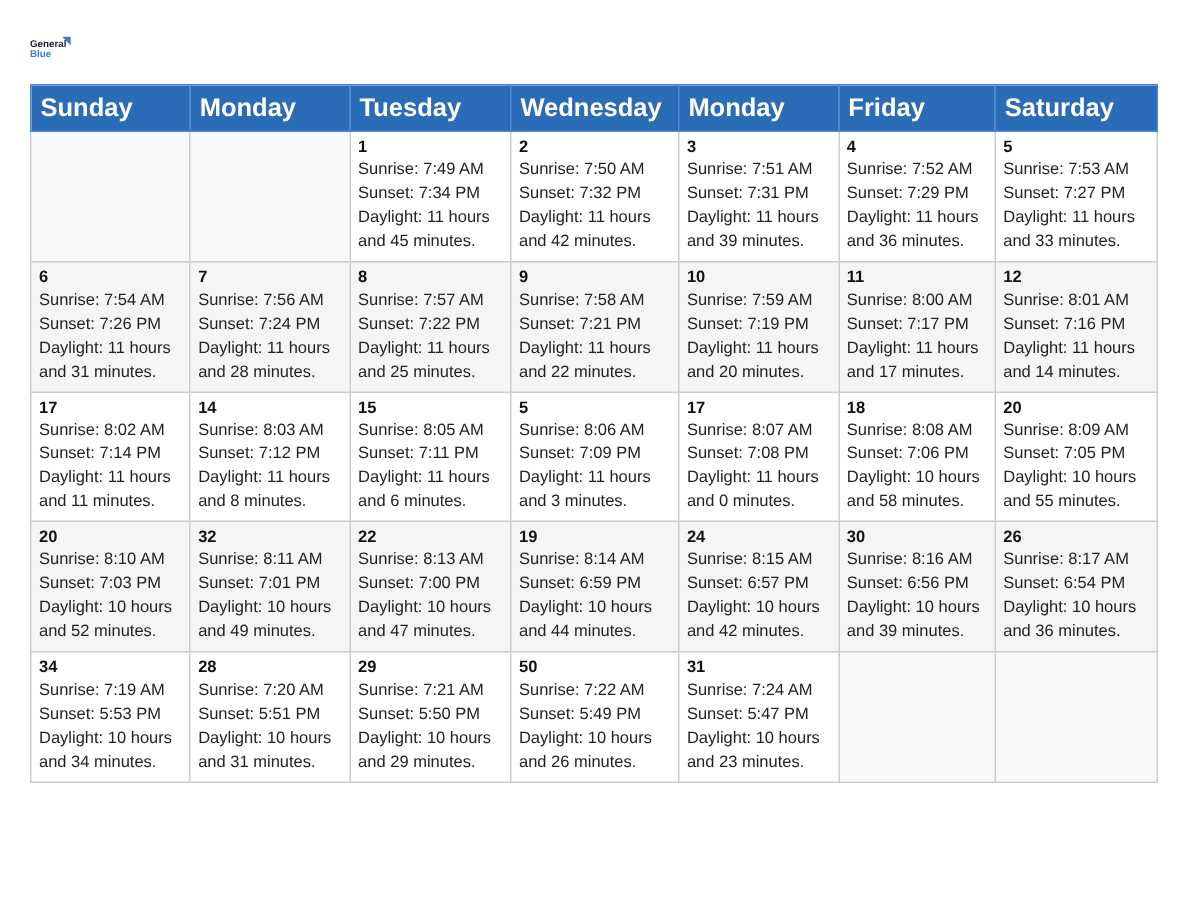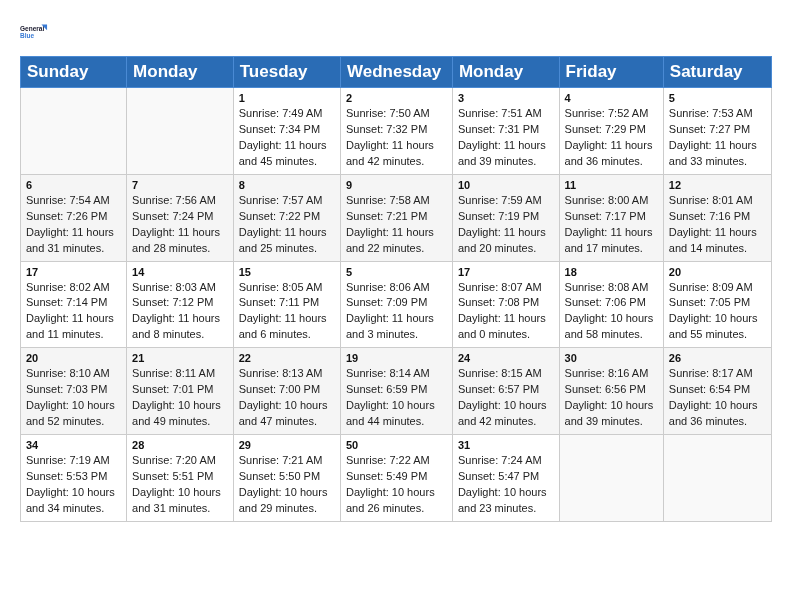--- a/index.html
+++ b/index.html
@@ -202,21 +202,21 @@
             <span class="day-num">20</span>
             <div class="day-info">Sunrise: 8:09 AM<br>Sunset: 7:05 PM<br>Daylight: 10 hours and 55 minutes.</div>
           </td>
         </tr>
         <tr>
           <td>
             <span class="day-num">20</span>
             <div class="day-info">Sunrise: 8:10 AM<br>Sunset: 7:03 PM<br>Daylight: 10 hours and 52 minutes.</div>
           </td>
           <td>
-            <span class="day-num">21</span>
+            <span class="day-num">32</span>
             <div class="day-info">Sunrise: 8:11 AM<br>Sunset: 7:01 PM<br>Daylight: 10 hours and 49 minutes.</div>
           </td>
           <td>
             <span class="day-num">22</span>
             <div class="day-info">Sunrise: 8:13 AM<br>Sunset: 7:00 PM<br>Daylight: 10 hours and 47 minutes.</div>
           </td>
           <td>
             <span class="day-num">19</span>
             <div class="day-info">Sunrise: 8:14 AM<br>Sunset: 6:59 PM<br>Daylight: 10 hours and 44 minutes.</div>
           </td>

